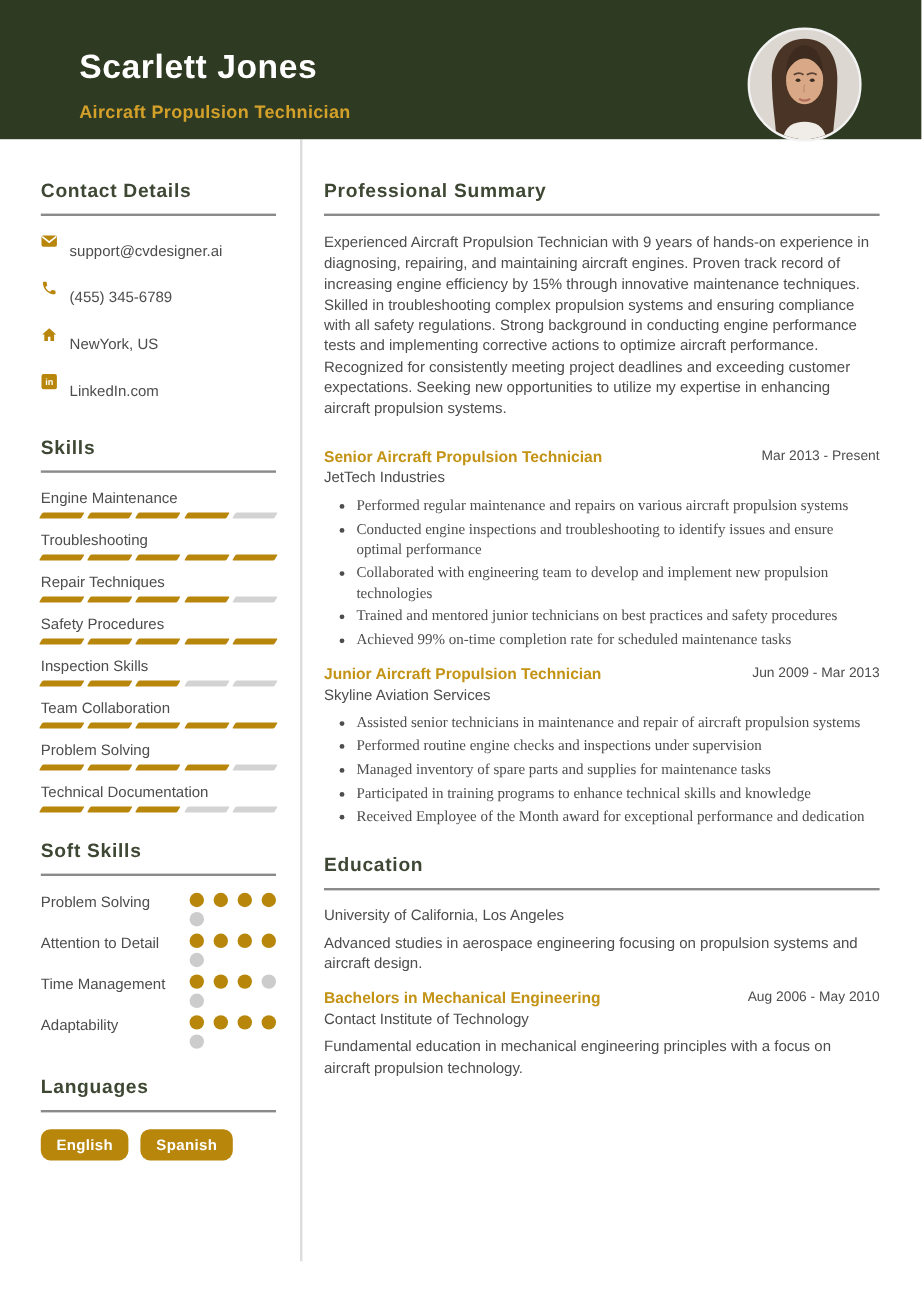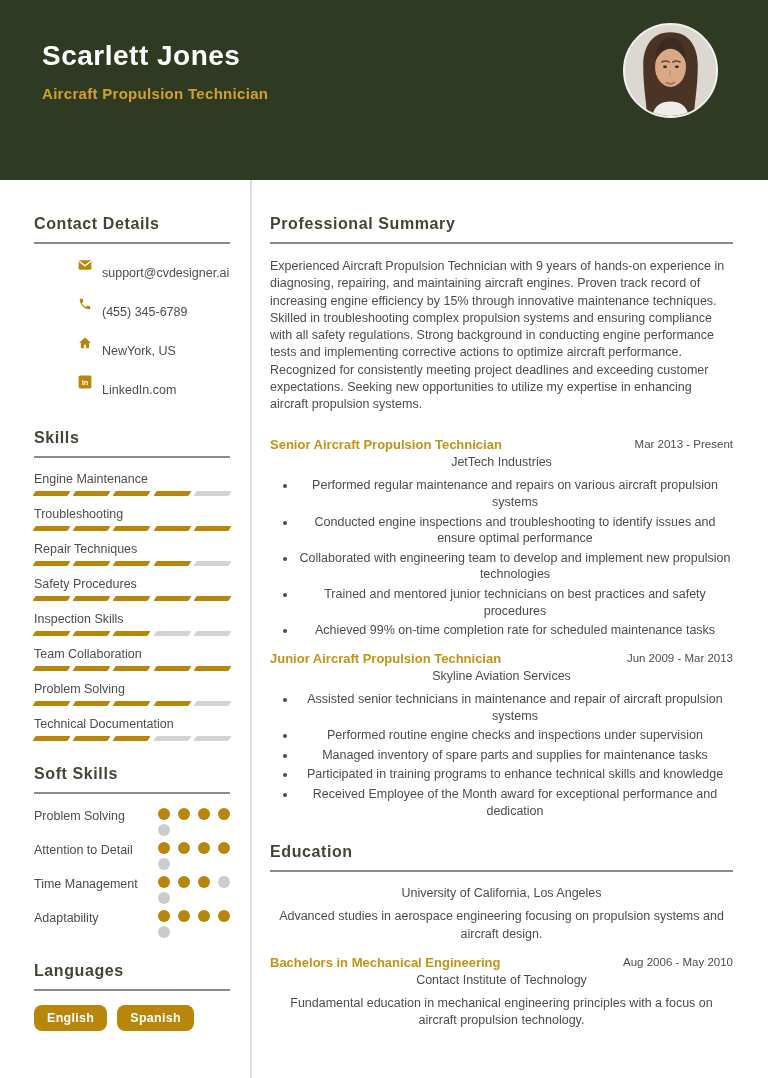--- a/index.html
+++ b/index.html
@@ -14,22 +14,22 @@
     --col-divider:#DCDCDC;
   }
   *{margin:0;padding:0;box-sizing:border-box;}
   html,body{width:768px;}
   body{
     width:768px;height:1078px;overflow:hidden;background:#fff;
     font-family:"Liberation Sans","DejaVu Sans",sans-serif;color:var(--body-text);
   }
   
   .header{
-    position:relative;height:180px;background:var(--header-bg);
-    padding:40px 0 0 42px;
+    position:relative;height:116px;background:var(--header-bg);
+    padding:40px 0 0 66px;
   }
   .header h1{color:#fff;font-size:28px;font-weight:bold;letter-spacing:.5px;}
   .header .subtitle{color:var(--accent-bright);font-size:15px;font-weight:bold;margin-top:13px;letter-spacing:.3px;}
   .avatar{
     position:absolute;top:23px;right:50px;width:95px;height:95px;border-radius:50%;
     overflow:hidden;background:#e6e2dd;border:2px solid #f2f2f2;
   }
   .avatar svg{display:block;width:100%;height:100%;}
   
   .content{display:flex;align-items:stretch;min-height:935px;}
@@ -39,21 +39,21 @@
   }
   .main{flex:1;padding:35px 35px 0 18px;}
   
   .sec-heading{
     font-size:16px;font-weight:bold;color:var(--heading);letter-spacing:.6px;
     padding-bottom:9px;border-bottom:2px solid var(--divider);margin-bottom:14px;
   }
   .section{margin-bottom:24px;}
   
   .contact-row{display:flex;align-items:center;gap:10px;margin:9px 0;}
-  .contact-row .cicon{flex:0 0 14px;width:14px;height:30px;display:inline-flex;margin-left:44px;}
+  .contact-row .cicon{flex:0 0 14px;width:14px;height:30px;display:inline-flex;}
   .contact-row .cicon svg{width:14px;height:14px;fill:var(--accent);}
   .contact-row .ctext{font-size:12.5px;color:var(--body-text);}
   
   .skill-item{margin-bottom:11px;}
   .skill-label{font-size:12.5px;color:var(--body-text);margin-bottom:5px;}
   .skill-bar{display:flex;gap:5px;height:5px;}
   .seg{flex:1;transform:skewX(-32deg);border-radius:1px;background:var(--bar-empty);}
   .seg.filled{background:var(--accent);}
   
   .soft-row{display:flex;align-items:flex-start;margin-bottom:6px;}
@@ -62,26 +62,26 @@
   .dot{width:12px;height:12px;border-radius:50%;background:#CCCCCC;}
   .dot.filled{background:var(--accent);}
   
   .lang-badges{display:flex;gap:10px;margin-top:4px;}
   .badge{
     background:var(--accent);color:#fff;font-size:12.5px;font-weight:bold;
     padding:6px 13px;border-radius:8px;letter-spacing:.3px;
   }
   
   .summary-text{font-size:12.5px;line-height:1.38;color:var(--body-text);}
-  .entry{margin-bottom:12px;text-align:center;}
+  .entry{margin-bottom:12px;}
   .entry-head{display:flex;justify-content:space-between;align-items:flex-start;}
   .entry-title{font-size:13px;font-weight:bold;color:var(--title-gold);}
   .entry-date{font-size:11.5px;color:var(--body-text);white-space:nowrap;padding-top:1px;}
   .entry-sub{font-size:12.5px;color:var(--body-text);margin-top:3px;}
-  .entry ul{margin:8px 0 2px 0;padding-left:27px;}
+  .entry ul{margin:8px 0 2px 0;padding-left:27px;font-family:Liberation Serif, serif;}
   .entry li{font-size:12.5px;line-height:1.33;color:var(--body-text);margin-bottom:3px;}
   .entry .edesc{font-size:12.5px;line-height:1.38;color:var(--body-text);margin-top:8px;}
 </style>
 </head>
 <body>
 
 <div class="header">
   <h1>Scarlett Jones</h1>
   <div class="subtitle">Aircraft Propulsion Technician</div>
   <div class="avatar">

